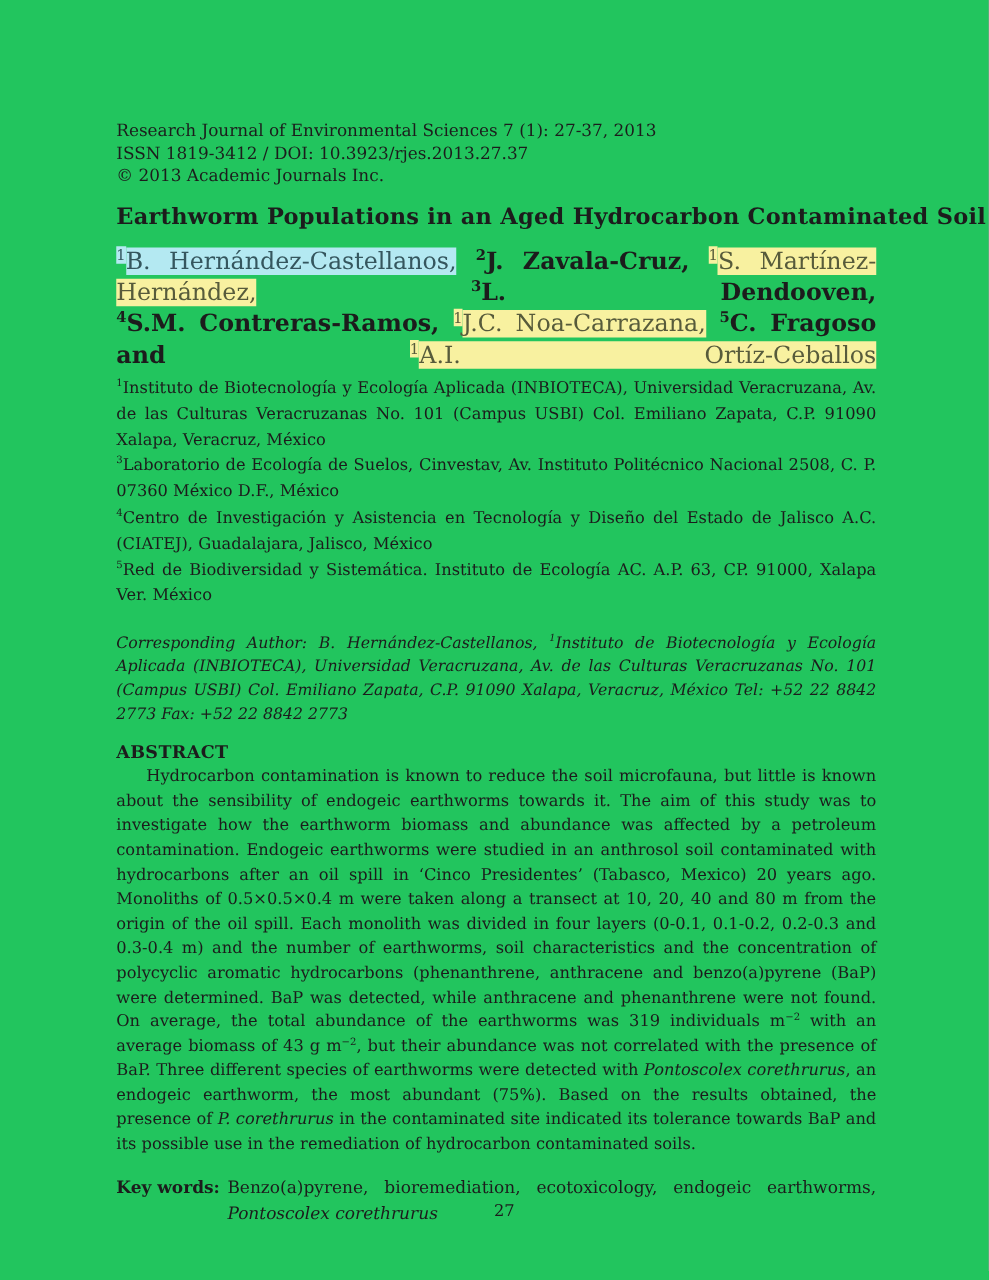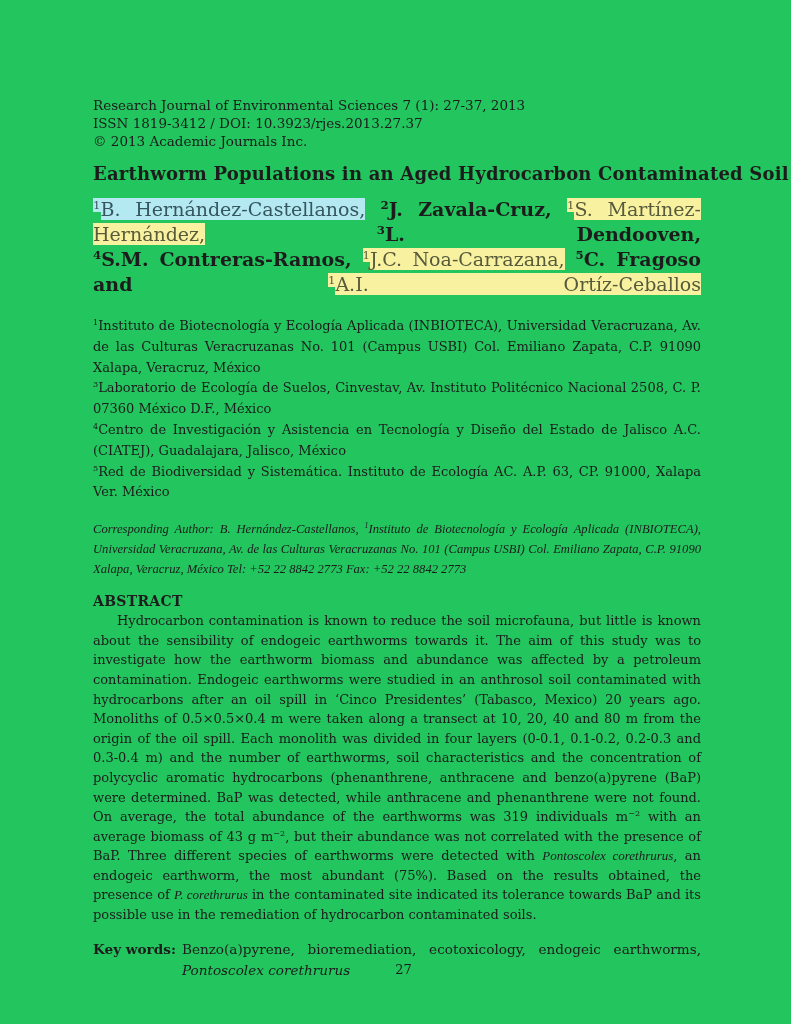--- a/index.html
+++ b/index.html
@@ -22,22 +22,22 @@
     font-weight: bold;
     letter-spacing: 0.2px;
     white-space: nowrap;
   }
   .authors { margin-top: 13px; font-size: 19px; font-weight: bold; }
   .authors .line { text-align: justify; text-align-last: justify; line-height: 25px; }
   .authors .hl-cyan, .authors .hl-yellow { font-weight: 400; }
   .hl-cyan  { background: #b4e9f2; color: #35565e; }
   .hl-yellow{ background: #f8f1a0; color: #575b3b; }
   sup { font-size: 62%; line-height: 0; vertical-align: super; }
-  .it { font-style: italic; font-family: Liberation Serif, serif; }
-  .affiliations { margin-top: 19px; font-size: 13px; }
+  .it { font-style: italic; }
+  .affiliations { margin-top: 4px; font-size: 13px; }
   .affiliation { text-align: justify; line-height: 20.8px; }
   .corresponding {
     margin-top: 16px;
     font-size: 12.6px;
     font-style: italic;
     text-align: justify;
     line-height: 19px;
   }
   .section { margin-top: 14px; }
   .section-heading { font-size: 14px; font-weight: bold; letter-spacing: 0.3px; }

